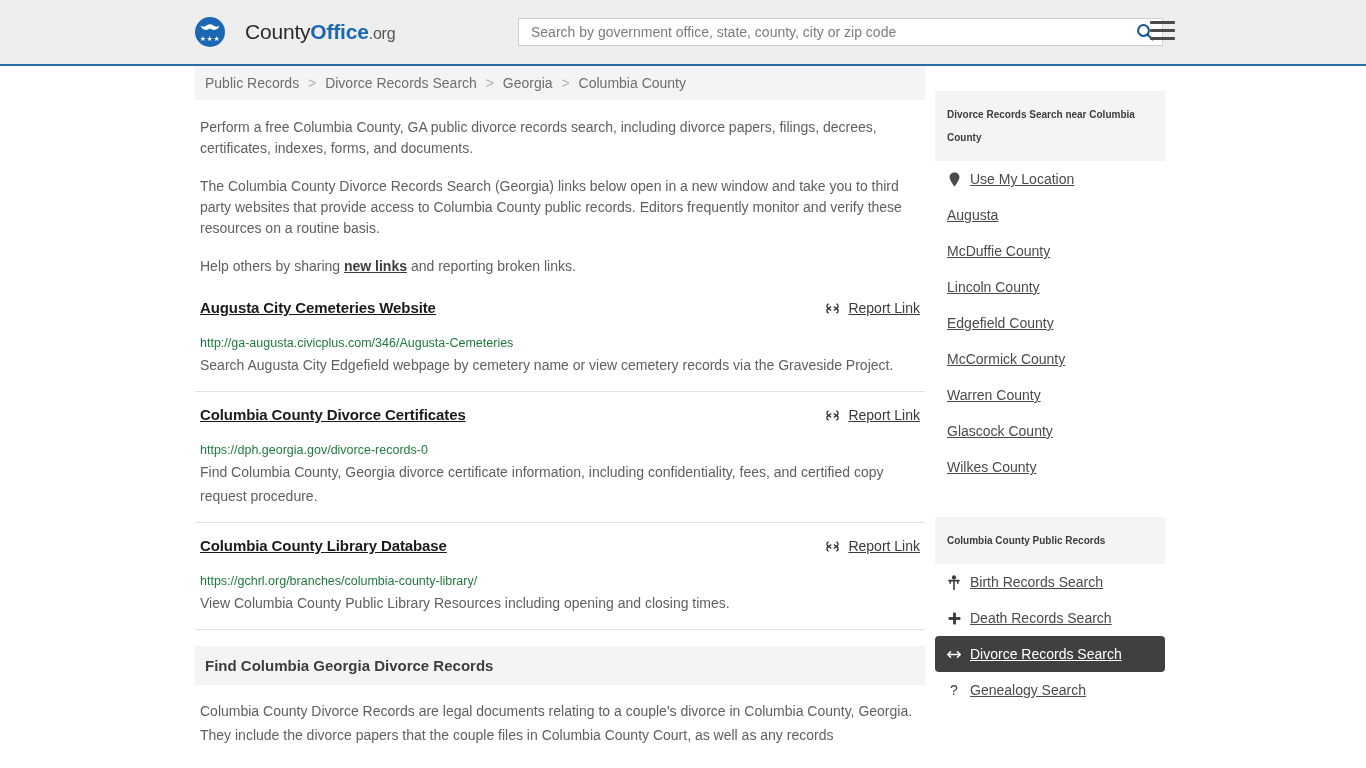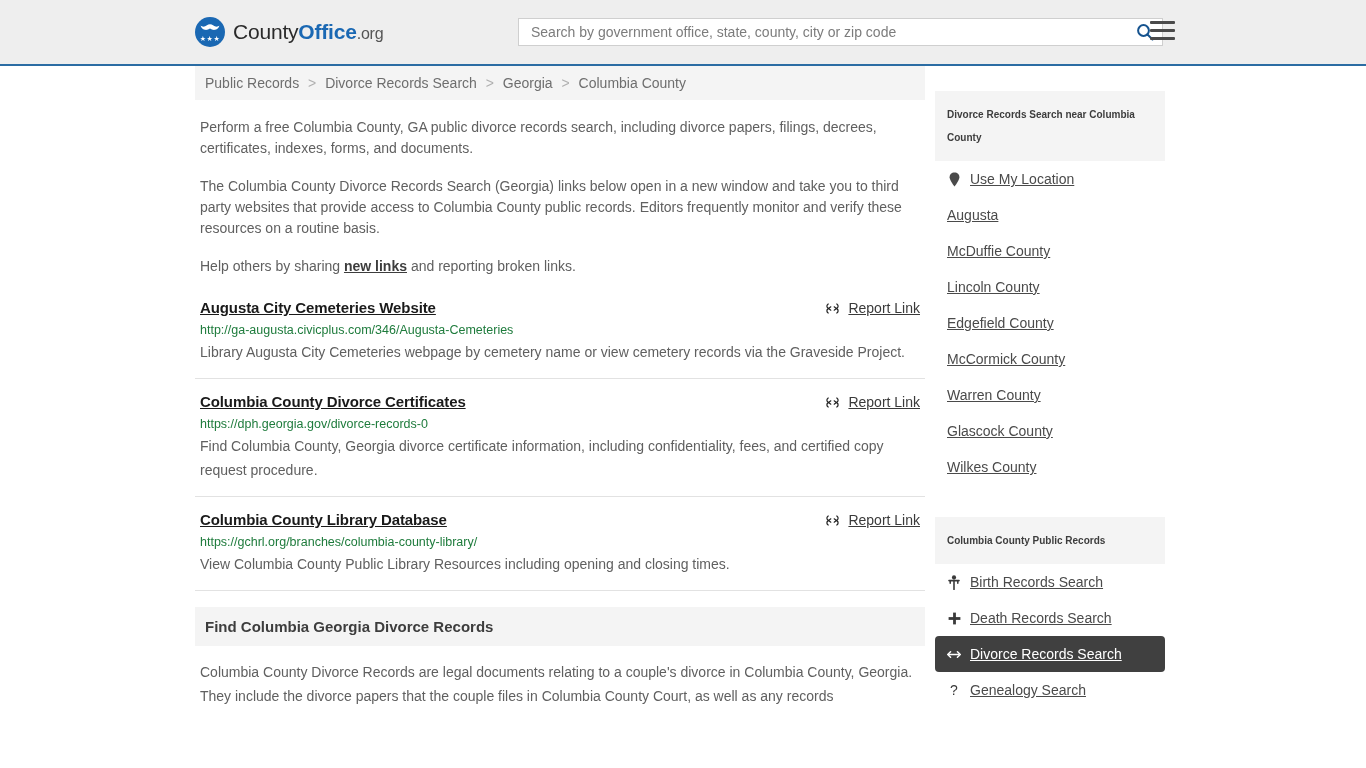--- a/index.html
+++ b/index.html
@@ -19,20 +19,21 @@
     border-bottom: 2px solid #2b6ca3;
     display: flex;
     align-items: center;
     position: relative;
   }
   .logo-wrap {
     display: flex;
     align-items: center;
     margin-left: 195px;
     text-decoration: none;
+    gap: 12px;
   }
   .logo-mark {
     width: 30px; height: 30px;
     border-radius: 50%;
     background: #1a68b3;
     position: relative;
     flex: none;
     overflow: hidden;
   }
   .logo-mark .eagle {
@@ -172,21 +173,21 @@
     gap: 8px;
     font-size: 14px;
     color: #3a3a3a;
     white-space: nowrap;
     margin-top: 1px;
   }
   .result-url {
     display: block;
     font-size: 12.5px;
     color: #1e7b3c;
-    margin-top: 7px;
+    margin-top: 20px;
     text-decoration: none;
   }
   .result-desc {
     font-size: 14px;
     line-height: 24px;
     color: #606060;
     margin-top: 3px;
   }
 
   
@@ -309,21 +310,21 @@
             <svg width="15" height="15" viewBox="0 0 16 16">
               <path d="M3.4 3.2 C1.6 4.4 1.6 6.6 3.2 7.6 L6.2 9.8" fill="none" stroke="#222" stroke-width="1.3" stroke-linecap="round"></path>
               <path d="M12.6 12.8 C14.4 11.6 14.4 9.4 12.8 8.4 L9.8 6.2" fill="none" stroke="#222" stroke-width="1.3" stroke-linecap="round"></path>
               <path d="M3.4 12.8 C1.6 11.6 1.6 9.4 3.2 8.4 L6.2 6.2" fill="none" stroke="#222" stroke-width="1.3" stroke-linecap="round"></path>
               <path d="M12.6 3.2 C14.4 4.4 14.4 6.6 12.8 7.6 L9.8 9.8" fill="none" stroke="#222" stroke-width="1.3" stroke-linecap="round"></path>
             </svg>
             <span>Report Link</span>
           </a>
         </div>
         <a class="result-url" href="#">http://ga-augusta.civicplus.com/346/Augusta-Cemeteries</a>
-        <div class="result-desc">Library Augusta City Cemeteries webpage by cemetery name or view cemetery records via the Graveside Project.</div>
+        <div class="result-desc">Search Augusta City Edgefield webpage by cemetery name or view cemetery records via the Graveside Project.</div>
       </div>
 
       <div class="result">
         <div class="result-head">
           <a class="result-title" href="#">Columbia County Divorce Certificates</a>
           <a class="report-link" href="#">
             <svg width="15" height="15" viewBox="0 0 16 16">
               <path d="M3.4 3.2 C1.6 4.4 1.6 6.6 3.2 7.6 L6.2 9.8" fill="none" stroke="#222" stroke-width="1.3" stroke-linecap="round"></path>
               <path d="M12.6 12.8 C14.4 11.6 14.4 9.4 12.8 8.4 L9.8 6.2" fill="none" stroke="#222" stroke-width="1.3" stroke-linecap="round"></path>
               <path d="M3.4 12.8 C1.6 11.6 1.6 9.4 3.2 8.4 L6.2 6.2" fill="none" stroke="#222" stroke-width="1.3" stroke-linecap="round"></path>

